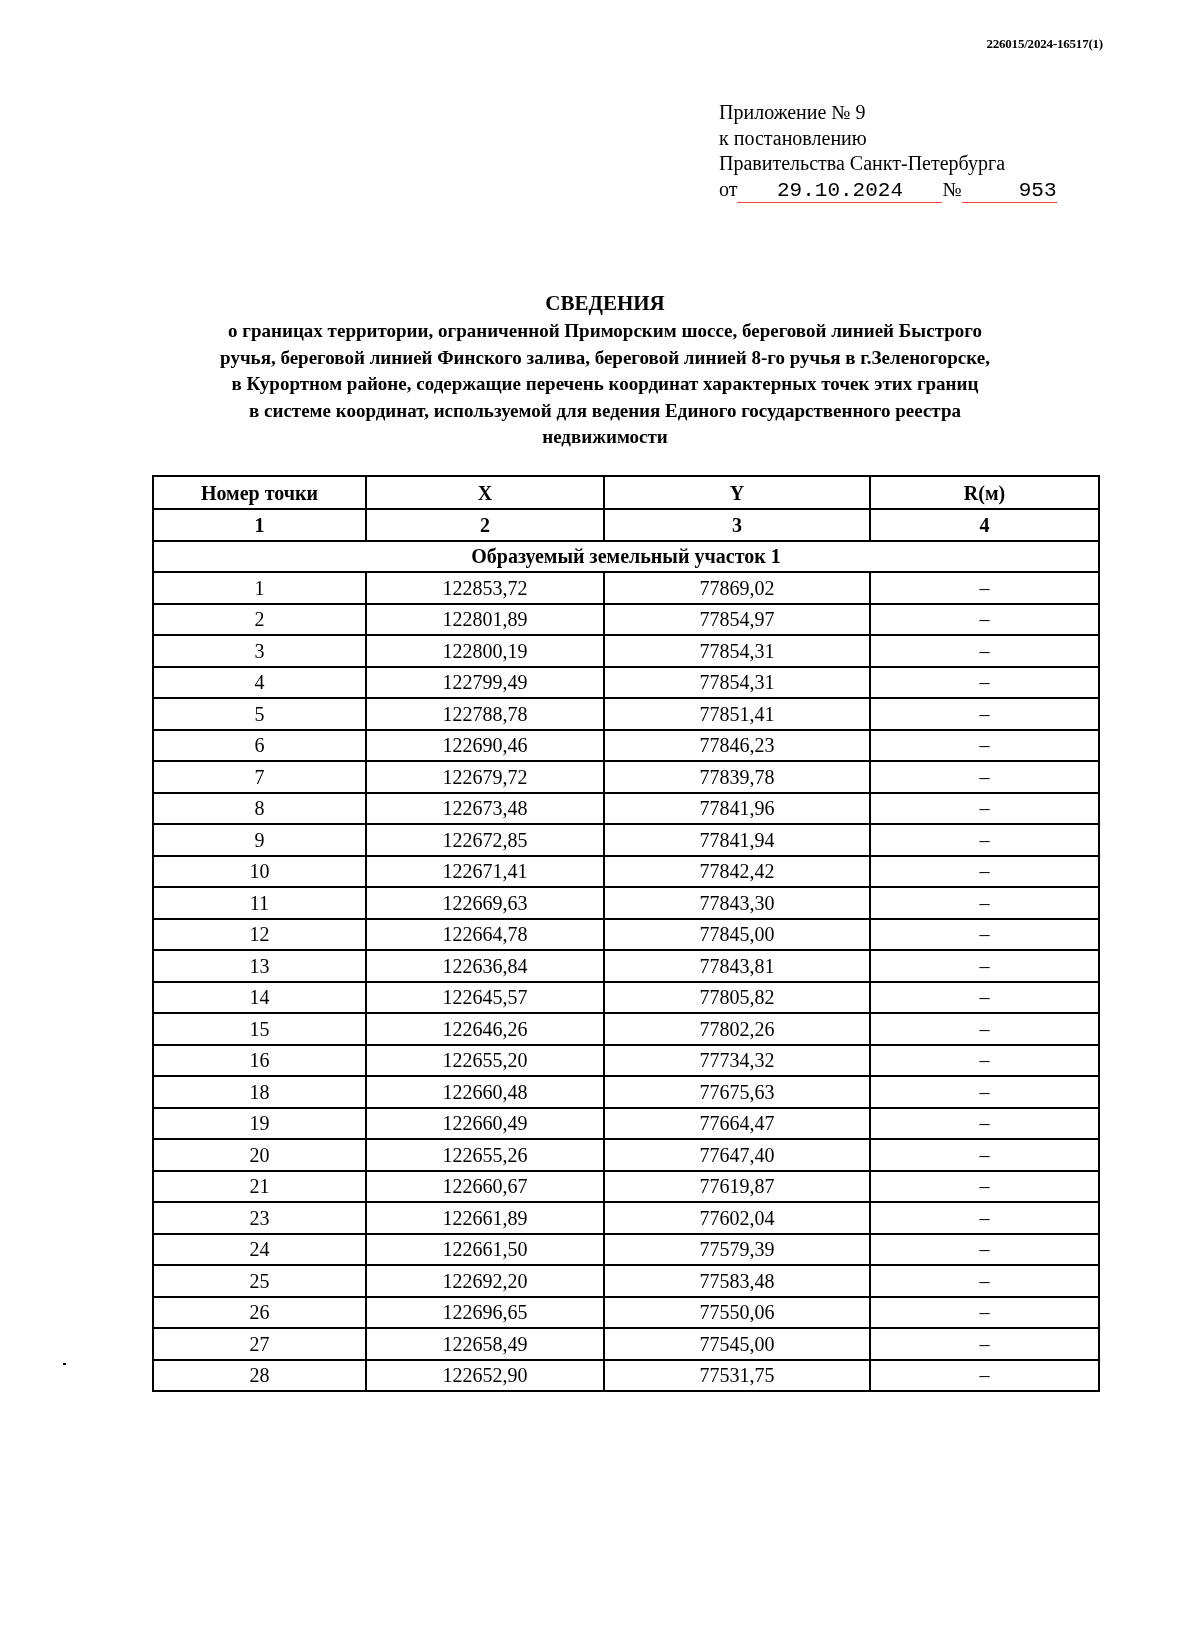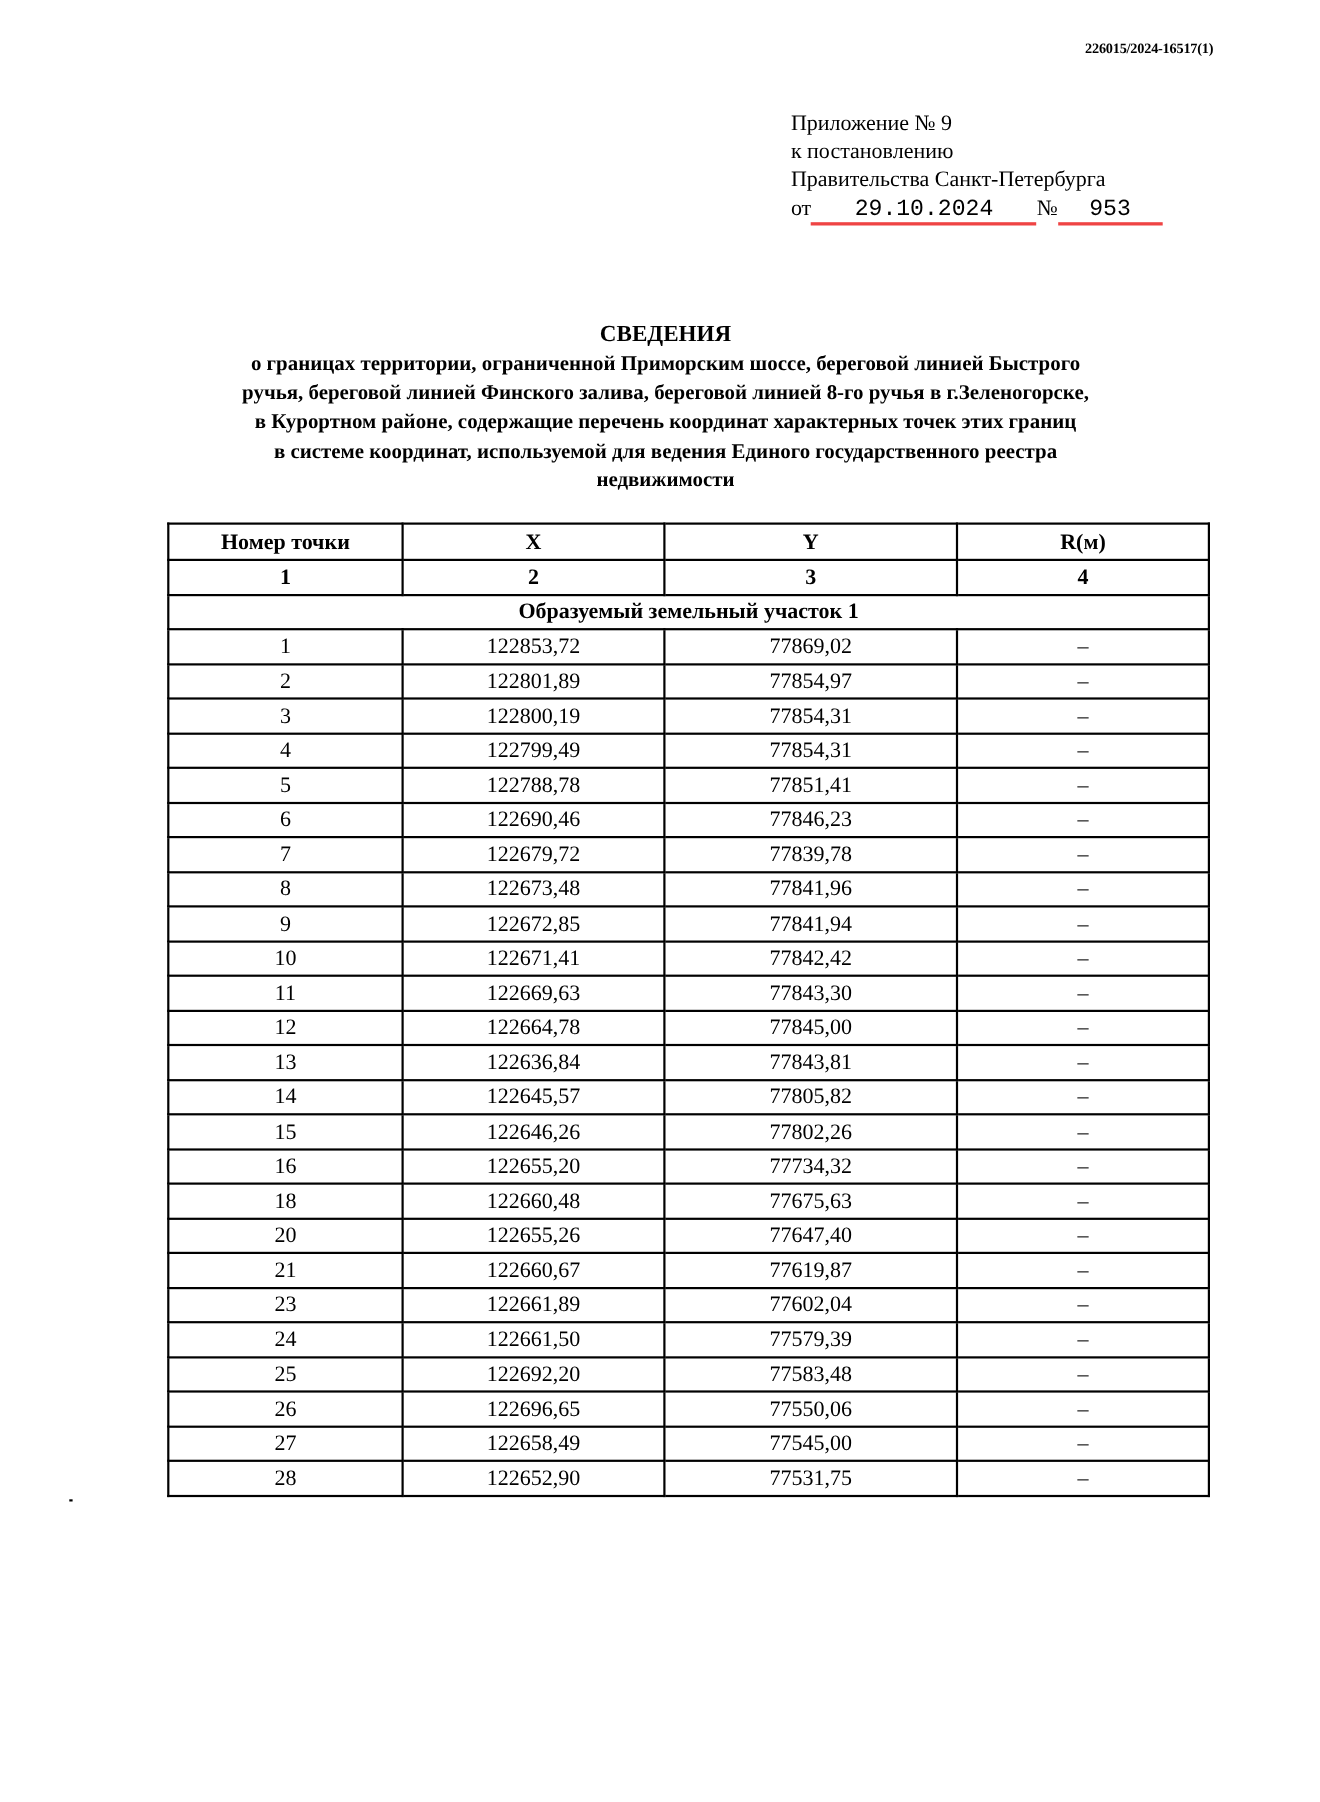--- a/index.html
+++ b/index.html
@@ -13,21 +13,21 @@
   }
   .appendix {
     position: absolute; left: 719px; top: 100px;
     font-size: 20px; line-height: 25.5px;
   }
   .appendix .line { white-space: nowrap; }
   .appendix .mono {
     font-family: "Liberation Mono", "DejaVu Sans Mono", monospace; font-size: 21px;
   }
   .appendix .uline {
-    display: inline-block; border-bottom: 3px solid #ef4444; text-align: center;
+    display: inline-block; border-bottom: 1px solid #ef4444; text-align: center;
     line-height: 22px;
   }
   .title-block {
     position: absolute; left: 110px; width: 990px; top: 288px;
     text-align: center; font-weight: bold;
   }
   .title-block .main-title { font-size: 21px; line-height: 30px; }
   .title-block .subtitle { font-size: 19px; line-height: 26.5px; }
   table.coords {
     position: absolute; left: 152px; top: 475px; width: 946px;
@@ -46,21 +46,21 @@
 </head>
 <body>
 
 <div class="doc-number">226015/2024-16517(1)</div>
 
 <div class="appendix">
   <div class="line">Приложение № 9</div>
   <div class="line">к постановлению</div>
   <div class="line">Правительства Санкт-Петербурга</div>
   <div class="line">
-    <span>от</span><span class="uline mono" style="width:205px">29.10.2024</span><span>№</span><span class="uline mono" style="width:95px;text-align:center">953</span>
+    <span>от</span><span class="uline mono" style="width:205px">29.10.2024</span><span>№</span><span class="uline mono" style="width:95px;text-align:right">953</span>
   </div>
 </div>
 
 <div class="title-block">
   <div class="main-title">СВЕДЕНИЯ</div>
   <div class="subtitle">о границах территории, ограниченной Приморским шоссе, береговой линией Быстрого</div>
   <div class="subtitle">ручья, береговой линией Финского залива, береговой линией 8-го ручья в г.Зеленогорске,</div>
   <div class="subtitle">в Курортном районе, содержащие перечень координат характерных точек этих границ</div>
   <div class="subtitle">в системе координат, используемой для ведения Единого государственного реестра</div>
   <div class="subtitle">недвижимости</div>
@@ -187,20 +187,26 @@
         <td>77734,32</td>
         <td>–</td>
       </tr>
       <tr>
         <td>18</td>
         <td>122660,48</td>
         <td>77675,63</td>
         <td>–</td>
       </tr>
       <tr>
+        <td>19</td>
+        <td>122660,49</td>
+        <td>77664,47</td>
+        <td>–</td>
+      </tr>
+      <tr>
         <td>20</td>
         <td>122655,26</td>
         <td>77647,40</td>
         <td>–</td>
       </tr>
       <tr>
         <td>21</td>
         <td>122660,67</td>
         <td>77619,87</td>
         <td>–</td>

